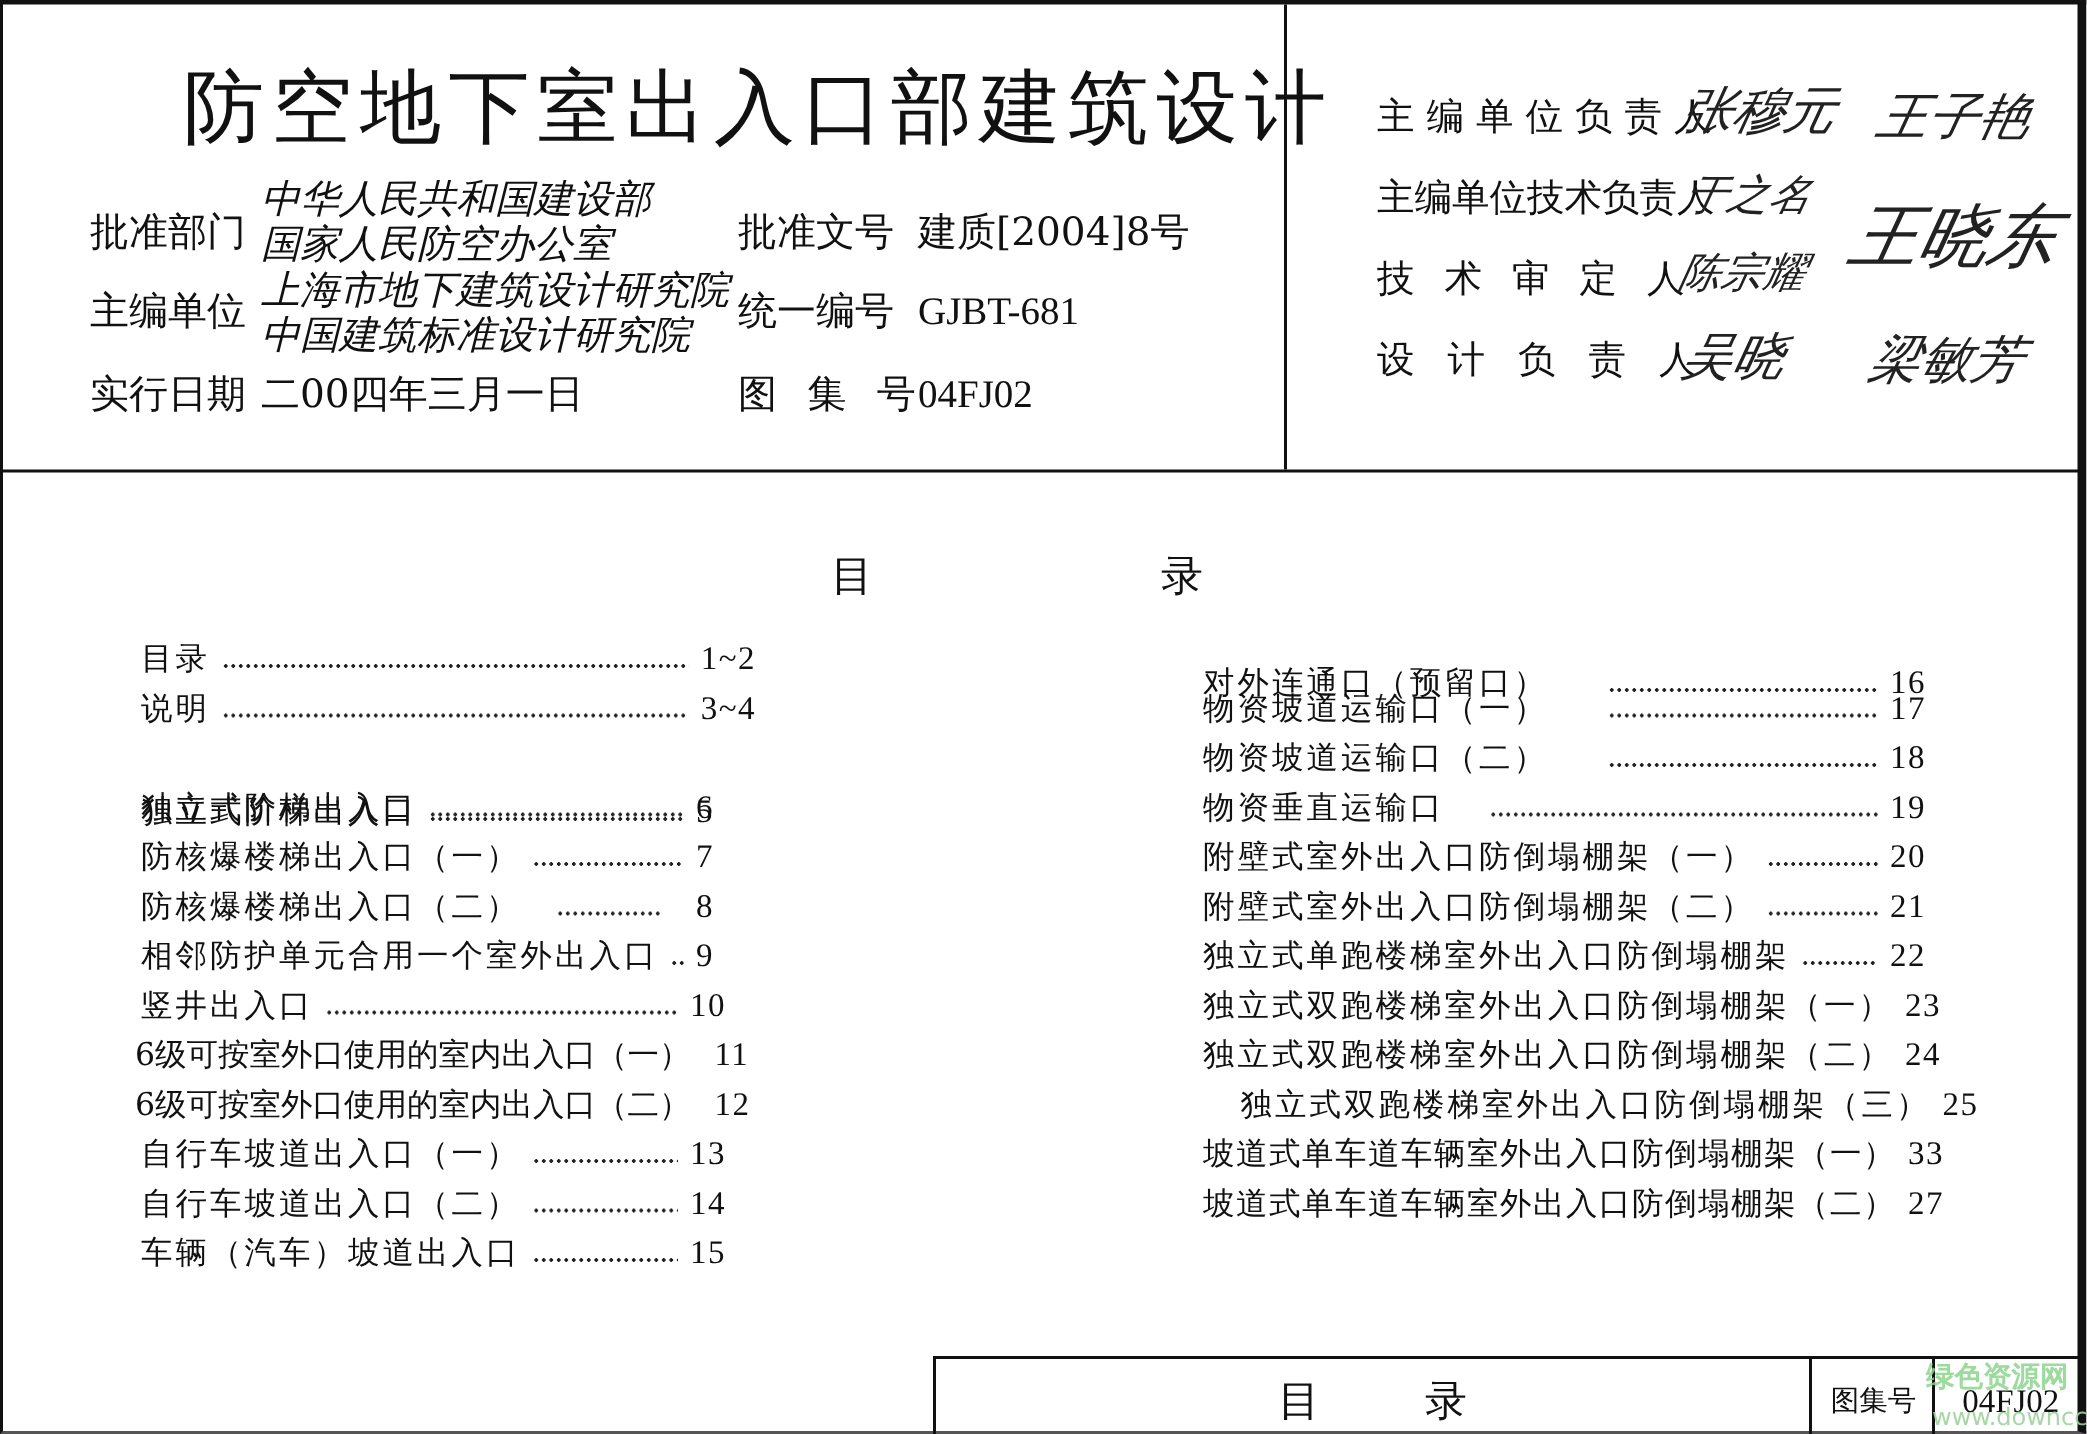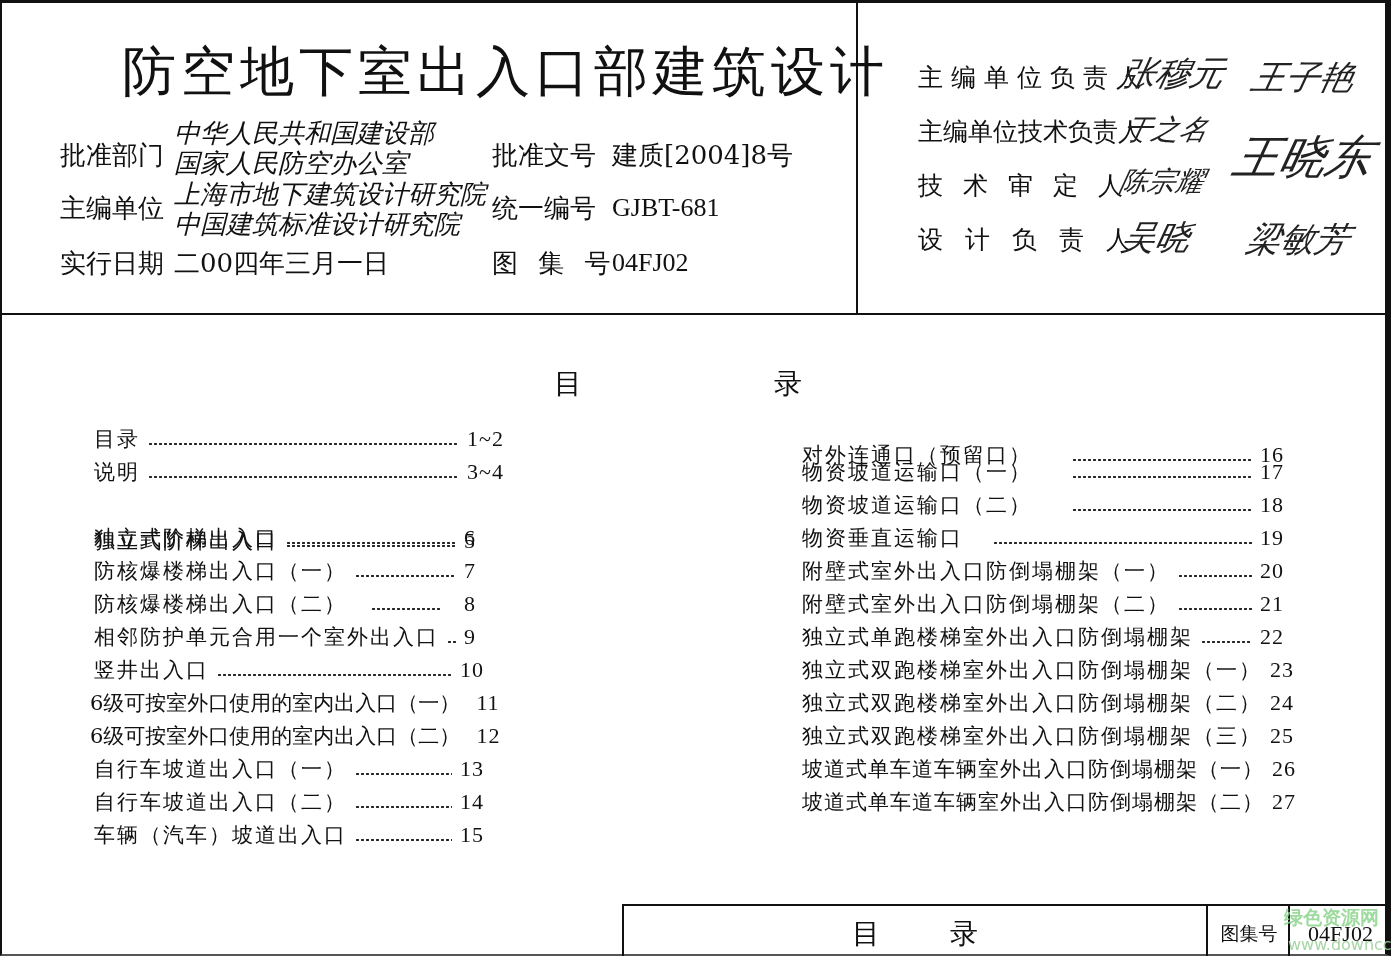--- a/index.html
+++ b/index.html
@@ -250,29 +250,29 @@
     <div class="toc-item" style="top:231px; width:482px;">
         <span class="t">独立式双跑楼梯室外出入口防倒塌棚架（一）</span>
         <span class="dots" style="margin-right:0;"></span>
         <span class="p">23</span>
       </div>
     <div class="toc-item" style="top:264px; width:482px;">
         <span class="t">独立式双跑楼梯室外出入口防倒塌棚架（二）</span>
         <span class="dots" style="margin-right:0;"></span>
         <span class="p">24</span>
       </div>
-    <div class="toc-item" style="top:297px; width:482px;">
+    <div class="toc-item" style="top:297px; width:482px;margin-left:25px;">
         <span class="t">独立式双跑楼梯室外出入口防倒塌棚架（三）</span>
         <span class="dots" style="margin-right:0;"></span>
         <span class="p">25</span>
       </div>
     <div class="toc-item" style="top:330px; width:482px;">
         <span class="t" style="letter-spacing:1px;">坡道式单车道车辆室外出入口防倒塌棚架（一）</span>
         <span class="dots" style="margin-right:0;"></span>
-        <span class="p">26</span>
+        <span class="p">33</span>
       </div>
     <div class="toc-item" style="top:363px; width:482px;">
         <span class="t" style="letter-spacing:1px;">坡道式单车道车辆室外出入口防倒塌棚架（二）</span>
         <span class="dots" style="margin-right:0;"></span>
         <span class="p">27</span>
       </div>
   </div>
 
   <div class="title-block">
     <div class="tb-name">

